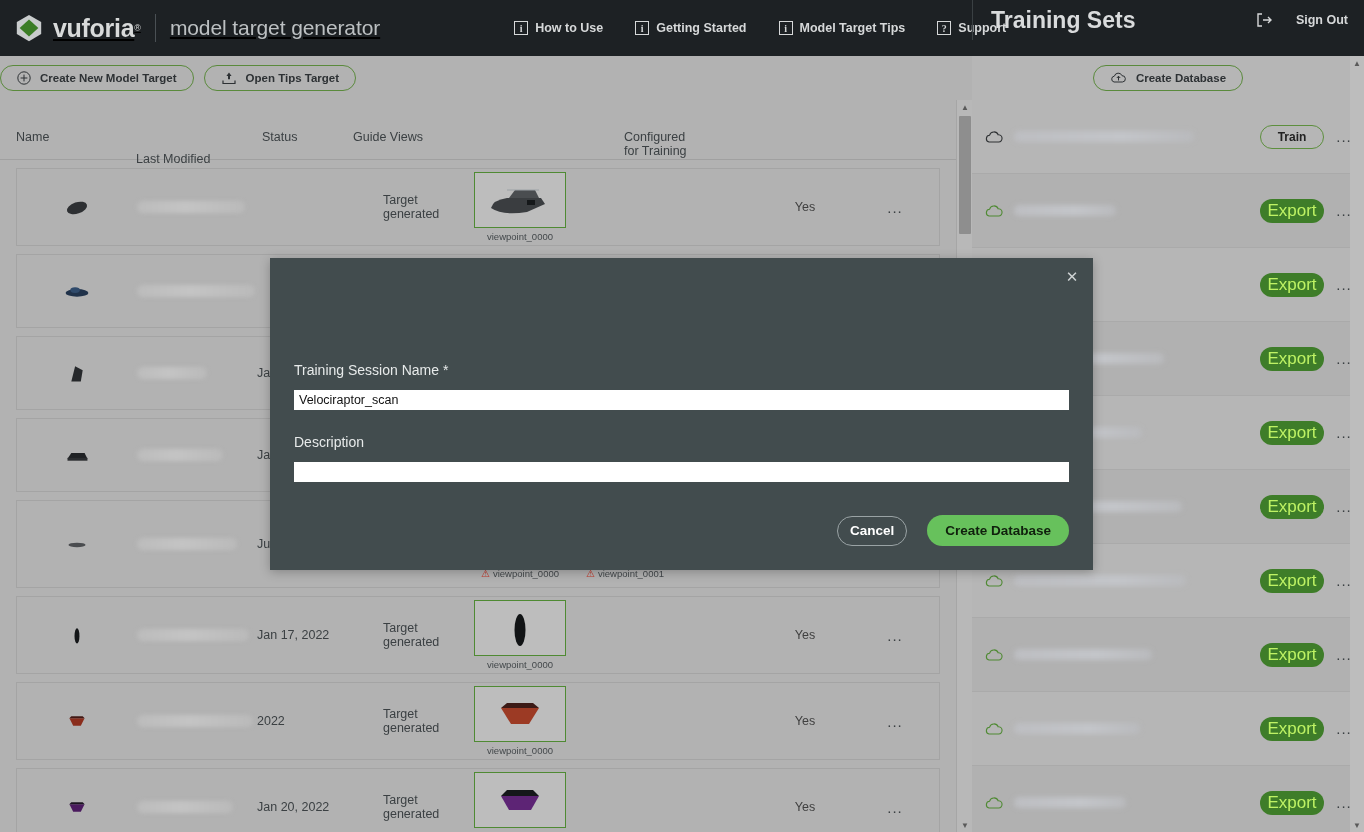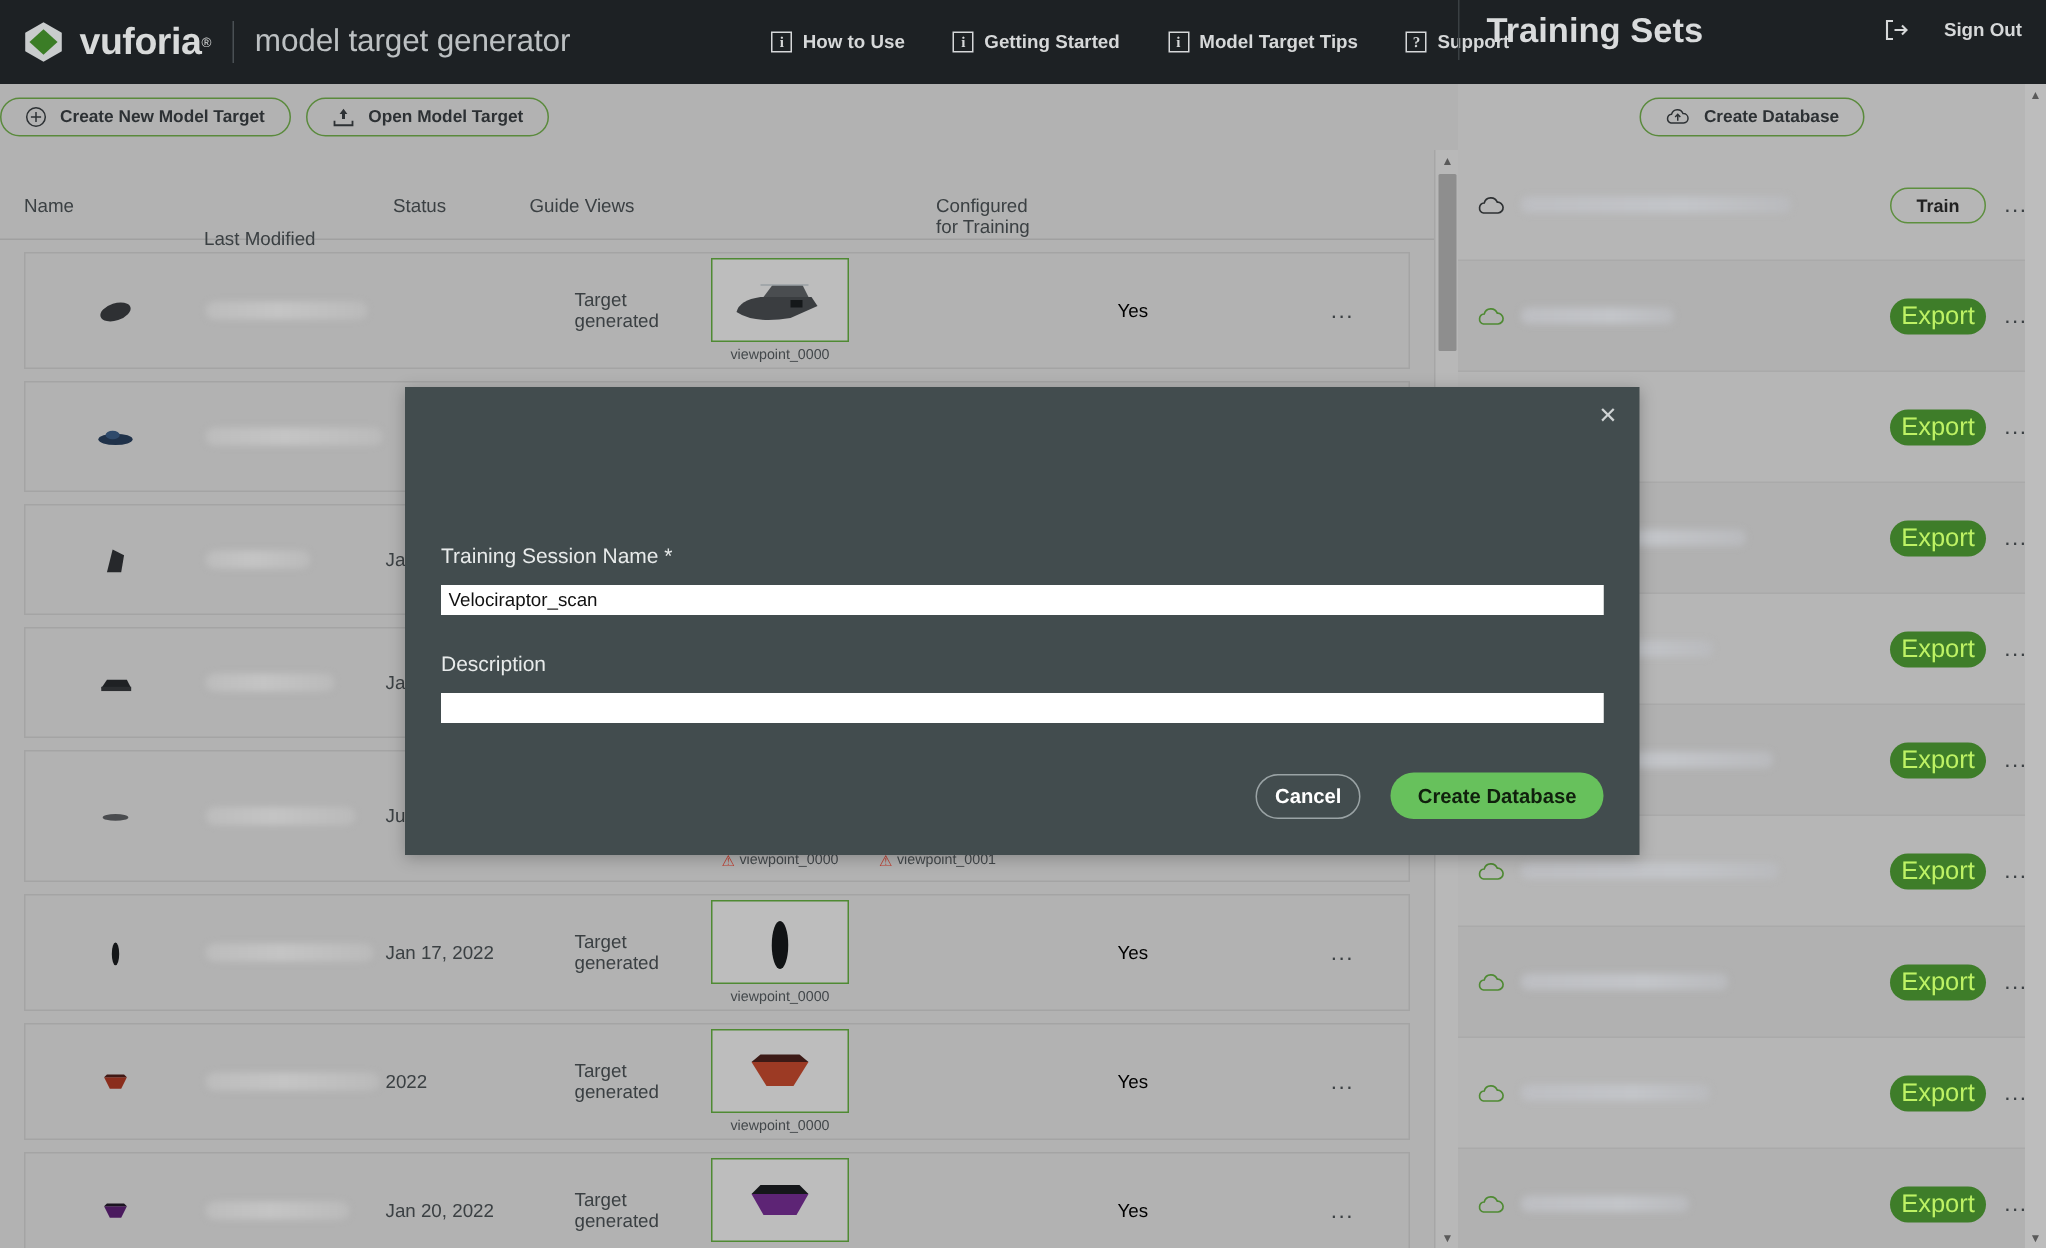--- a/index.html
+++ b/index.html
@@ -11,21 +11,21 @@
   }
   #app { position: relative; width: 1364px; height: 832px; }
 
   
   .topbar {
     position: absolute; top: 0; left: 0;
     width: 1364px; height: 56px;
     background: #1d2124;
     display: flex; align-items: center;
   }
-  .brand { display: flex; align-items: center; padding-left: 14px; }
+  .brand { display: flex; align-items: center; padding-left: 14px; text-decoration: underline; }
   .logo-hex { width: 30px; height: 30px; margin-right: 9px; }
   .brand-name {
     color: #d8dada; font-size: 25px; font-weight: 700;
     letter-spacing: -0.3px;
   }
   .brand-tm { color:#d8dada; font-size: 9px; vertical-align: super; }
   .brand-sep {
     width: 1px; height: 28px; background: #4a5054; margin: 0 14px;
   }
   .brand-sub {
@@ -101,21 +101,21 @@
     margin: 8px 16px 0 16px;
     background: #b2b2b2;
     border: 1px solid #a4a4a4;
     position: relative;
   }
   .c-thumb { width: 120px; display:flex; justify-content:center; }
   .c-name  { width: 120px; }
   .c-mod   { width: 126px; font-size: 12.5px; color: #3b4043; }
   .c-stat  { width: 91px; font-size: 12.5px; color: #3b4043; }
   .c-gv    { width: 271px; display: flex; gap: 13px; }
-  .c-cfg   { width: 120px; font-size: 12.5px; color: #000000; }
+  .c-cfg   { width: 120px; font-size: 12.5px; color: #404040; text-align:center;}
   .c-menu  { width: 60px; font-size: 15px; color: #3b4043; text-align:center; cursor:pointer; letter-spacing:1px;}
 
   .redact {
     height: 12px; border-radius: 6px;
     background: linear-gradient(90deg,#bcbcbc 0%,#c4c4c4 45%,#bababa 100%);
     filter: blur(2.2px);
   }
   .vp { text-align: center; }
   .vp-img {
     width: 92px; height: 56px; border: 1px solid #4f8a33;
@@ -293,21 +293,21 @@
           <circle cx="7" cy="7" r="6.2" fill="none" stroke="#2d3134" stroke-width="1"></circle>
           <path d="M7 3.6 V10.4 M3.6 7 H10.4" stroke="#2d3134" stroke-width="1"></path>
         </svg>
         <span>Create New Model Target</span>
       </div>
       <div class="pillbtn">
         <svg width="16" height="14" viewBox="0 0 16 14">
           <path d="M8 1.5 L5.4 5 H7 V8.3 H9 V5 H10.6 Z" fill="#2d3134"></path>
           <path d="M2 9.5 V12.5 H14 V9.5" fill="none" stroke="#2d3134" stroke-width="1.2"></path>
         </svg>
-        <span>Open Model Target</span>
+        <span>Open Tips Target</span>
       </div>
     </div>
 
     <div class="tablewrap">
       <div class="thead">
         <div class="th-name">Name</div>
         <div class="th-mod">Last Modified</div>
         <div class="th-stat">Status</div>
         <div class="th-gv">Guide Views</div>
         <div class="th-cfg">

